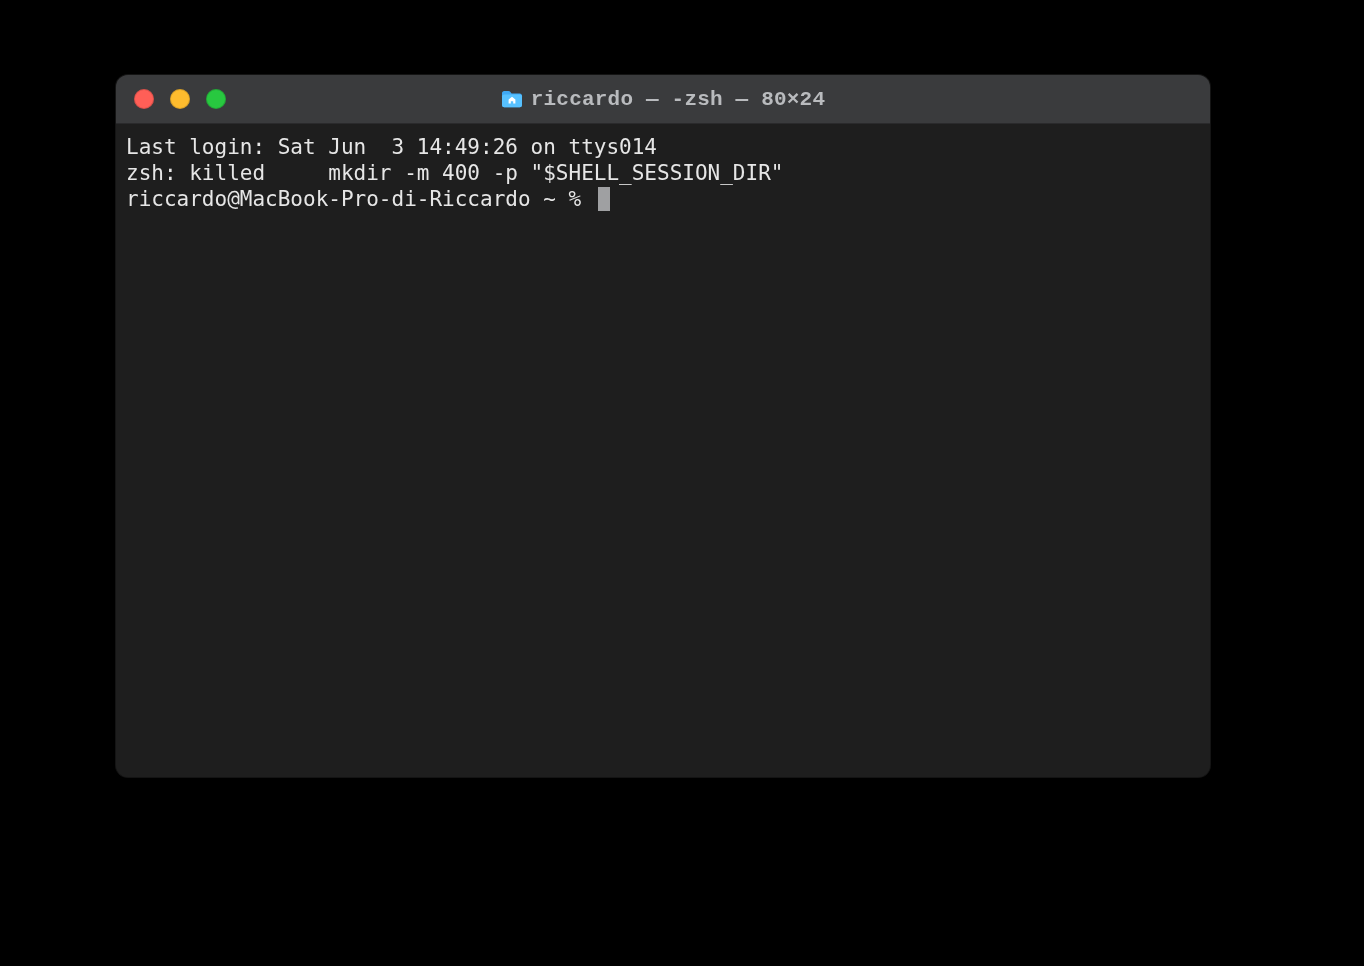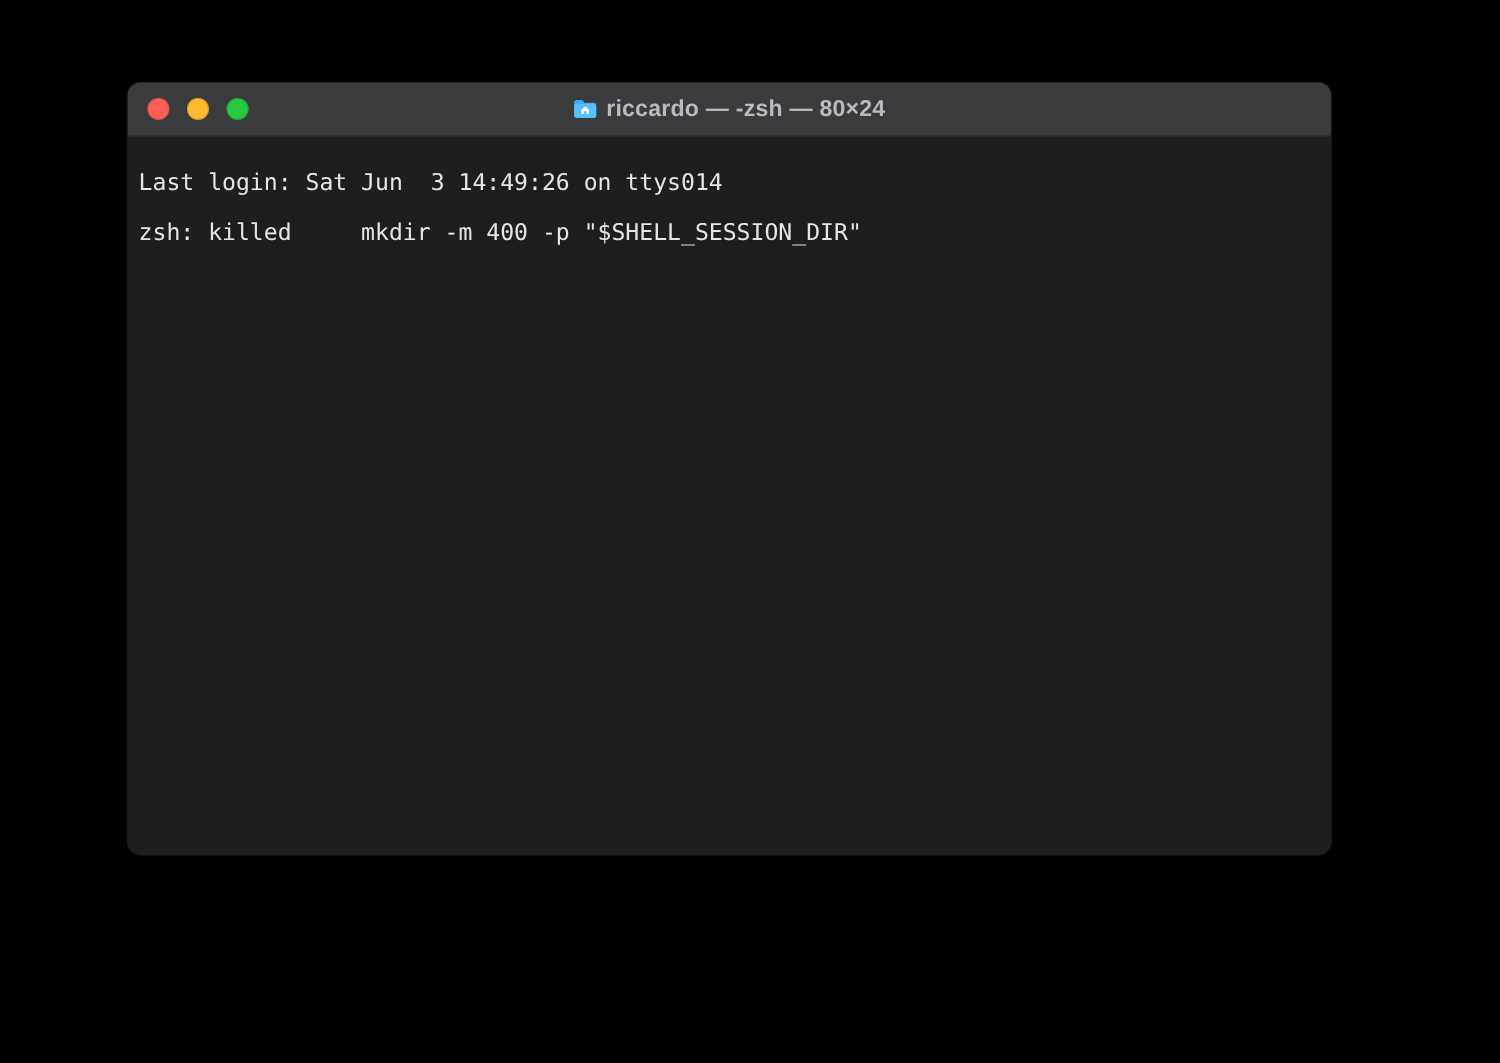--- a/index.html
+++ b/index.html
@@ -25,20 +25,21 @@
     flex-direction: column;
   }
   .titlebar {
     height: 48px;
     background: #3a3b3d;
     display: flex;
     align-items: center;
     position: relative;
     flex: 0 0 48px;
     border-bottom: 1px solid #2a2a2c;
+    font-family: Liberation Mono, monospace;
   }
   .traffic-lights {
     display: flex;
     align-items: center;
     gap: 16px;
     padding-left: 18px;
   }
   .tl {
     width: 20px;
     height: 20px;
@@ -72,21 +73,21 @@
     flex: 1 1 auto;
     background: #1e1e1e;
     padding: 10px 10px;
     font-family: "SF Mono", ui-monospace, Menlo, Monaco, Consolas, monospace;
     font-size: 21px;
     line-height: 26px;
     color: #e6e6e6;
     white-space: pre;
     overflow: hidden;
   }
-  .line { display: block; margin-top: 19px; }
+  .line { display: block; }
   .prompt-line { display: flex; align-items: center; }
   .cursor {
     display: inline-block;
     width: 12px;
     height: 24px;
     background: #9fa0a2;
     margin-left: 4px;
     vertical-align: -3px;
   }
 </style>
@@ -105,14 +106,14 @@
         <svg width="22" height="18" viewBox="0 0 22 18">
           <path d="M1 3.2C1 2 2 1 3.2 1h4.3c.7 0 1.3.3 1.7.8l.9 1.1c.3.4.8.6 1.3.6h7.4C20 3.5 21 4.5 21 5.7V15c0 1.2-1 2.2-2.2 2.2H3.2C2 17.2 1 16.2 1 15V3.2z" fill="#3fa9f5"></path>
           <rect x="1" y="4.4" width="20" height="12.8" rx="2.2" fill="#57c1ff"></rect>
           <path d="M11 6.8l3.4 2.7v4.1h-2.2v-2.4h-2.4v2.4H7.6V9.5L11 6.8z" fill="#ffffff"></path>
         </svg>
       </span>
       <span class="title-text">riccardo — -zsh — 80×24</span>
     </div>
   </div>
 
-  <div class="terminal-body"><span class="line">Last login: Sat Jun  3 14:49:26 on ttys014</span><span class="line">zsh: killed     mkdir -m 400 -p "$SHELL_SESSION_DIR"</span></div>
+  <div class="terminal-body"><span class="line">Last login: Sat Jun  3 14:49:26 on ttys014</span><span class="line">zsh: killed     mkdir -m 400 -p "$SHELL_SESSION_DIR"</span><span class="prompt-line"><span>riccardo@MacBook-Pro-di-Riccardo ~ % </span><span class="cursor"></span></span></div>
 </div>
 
 </body></html>

